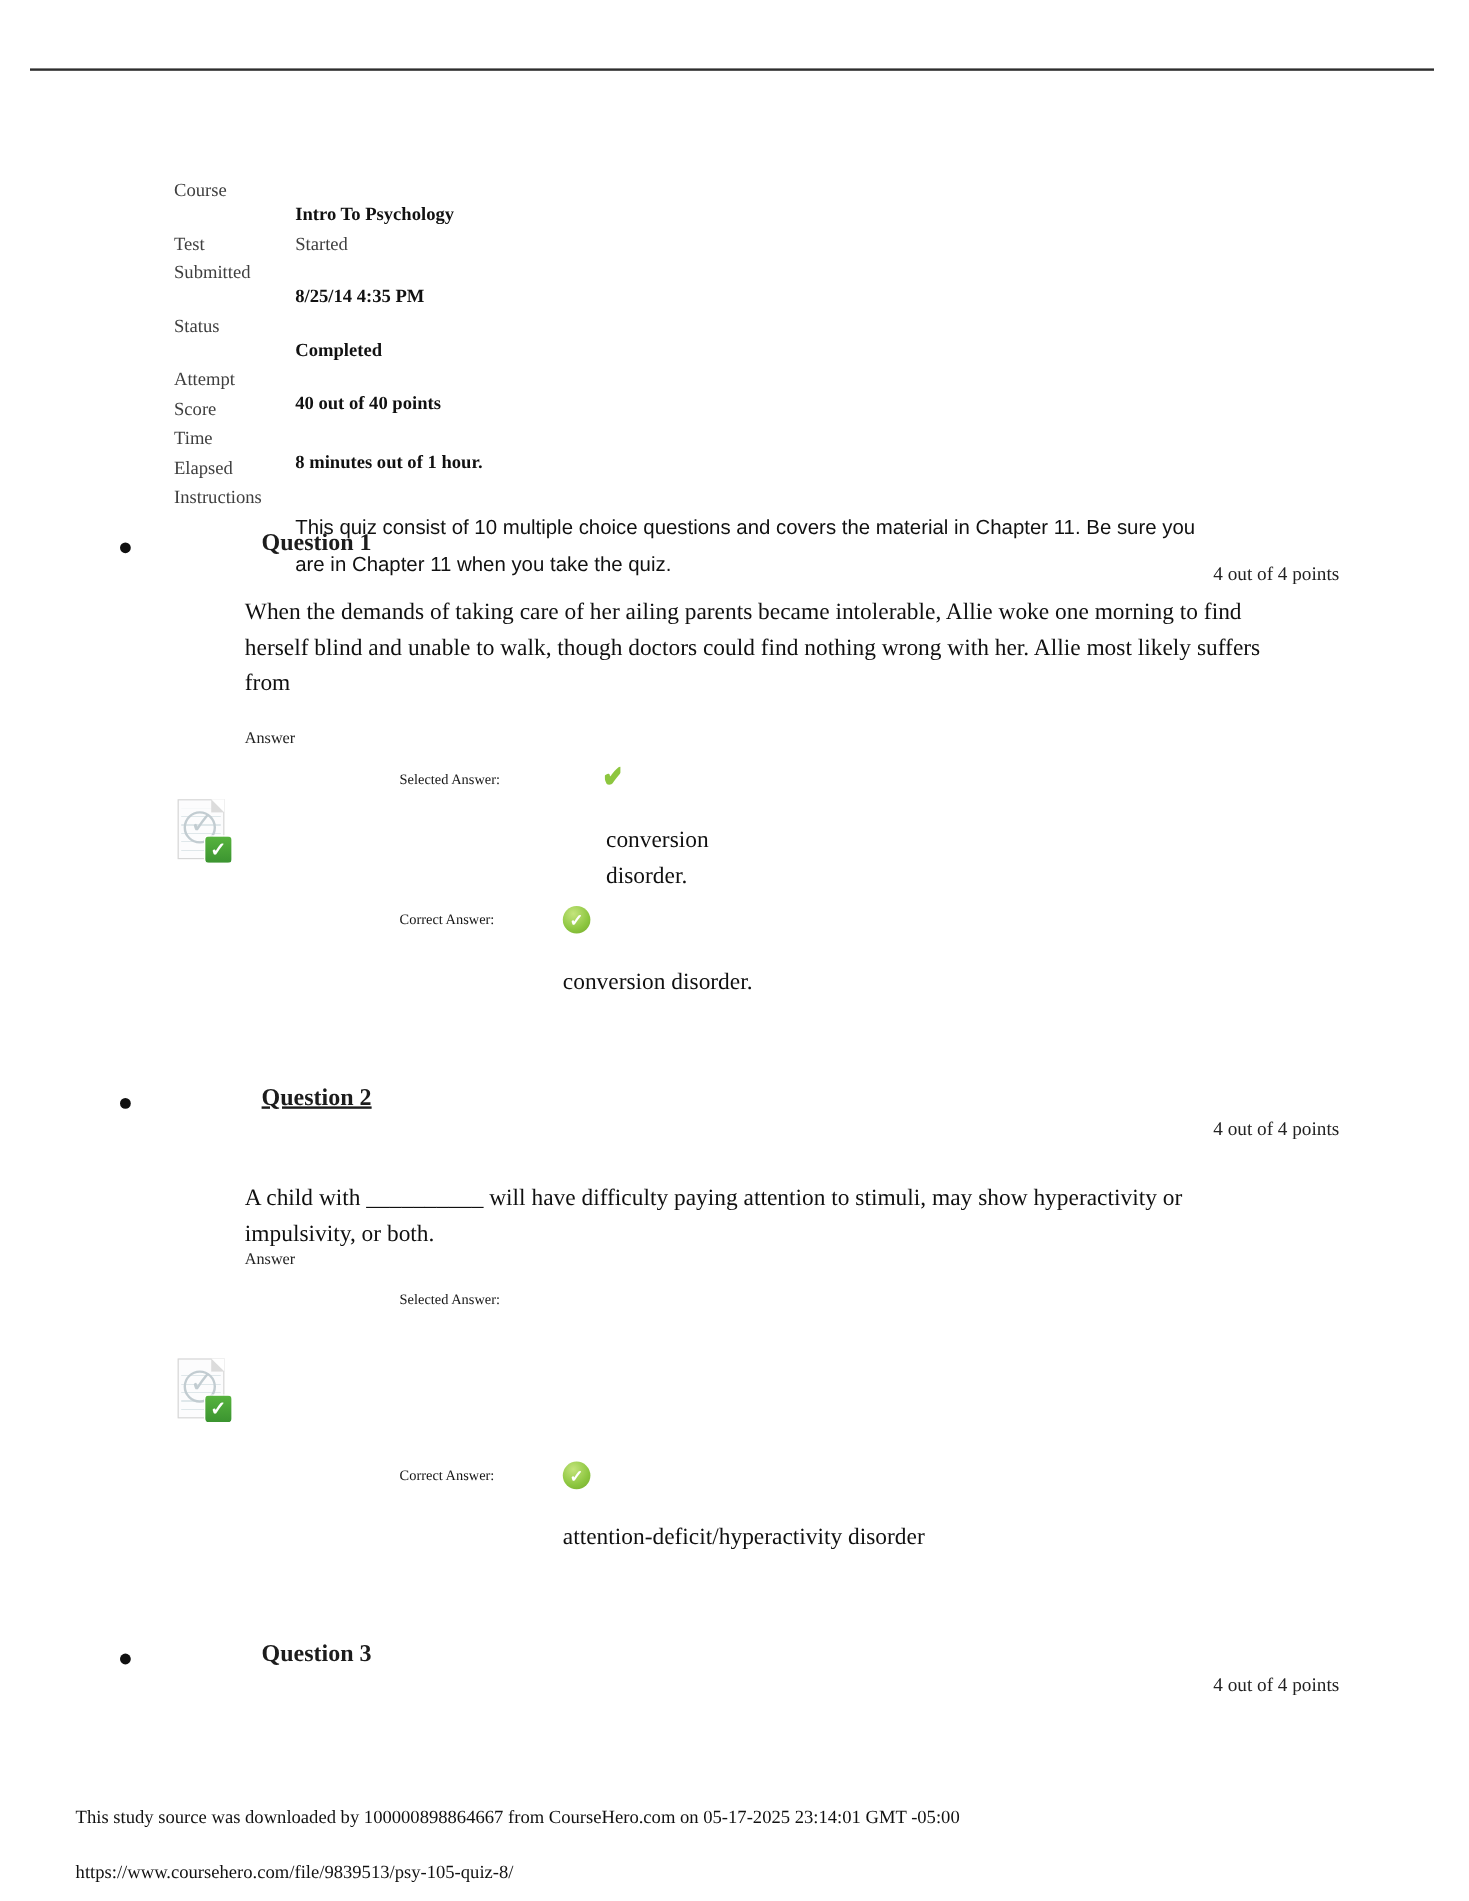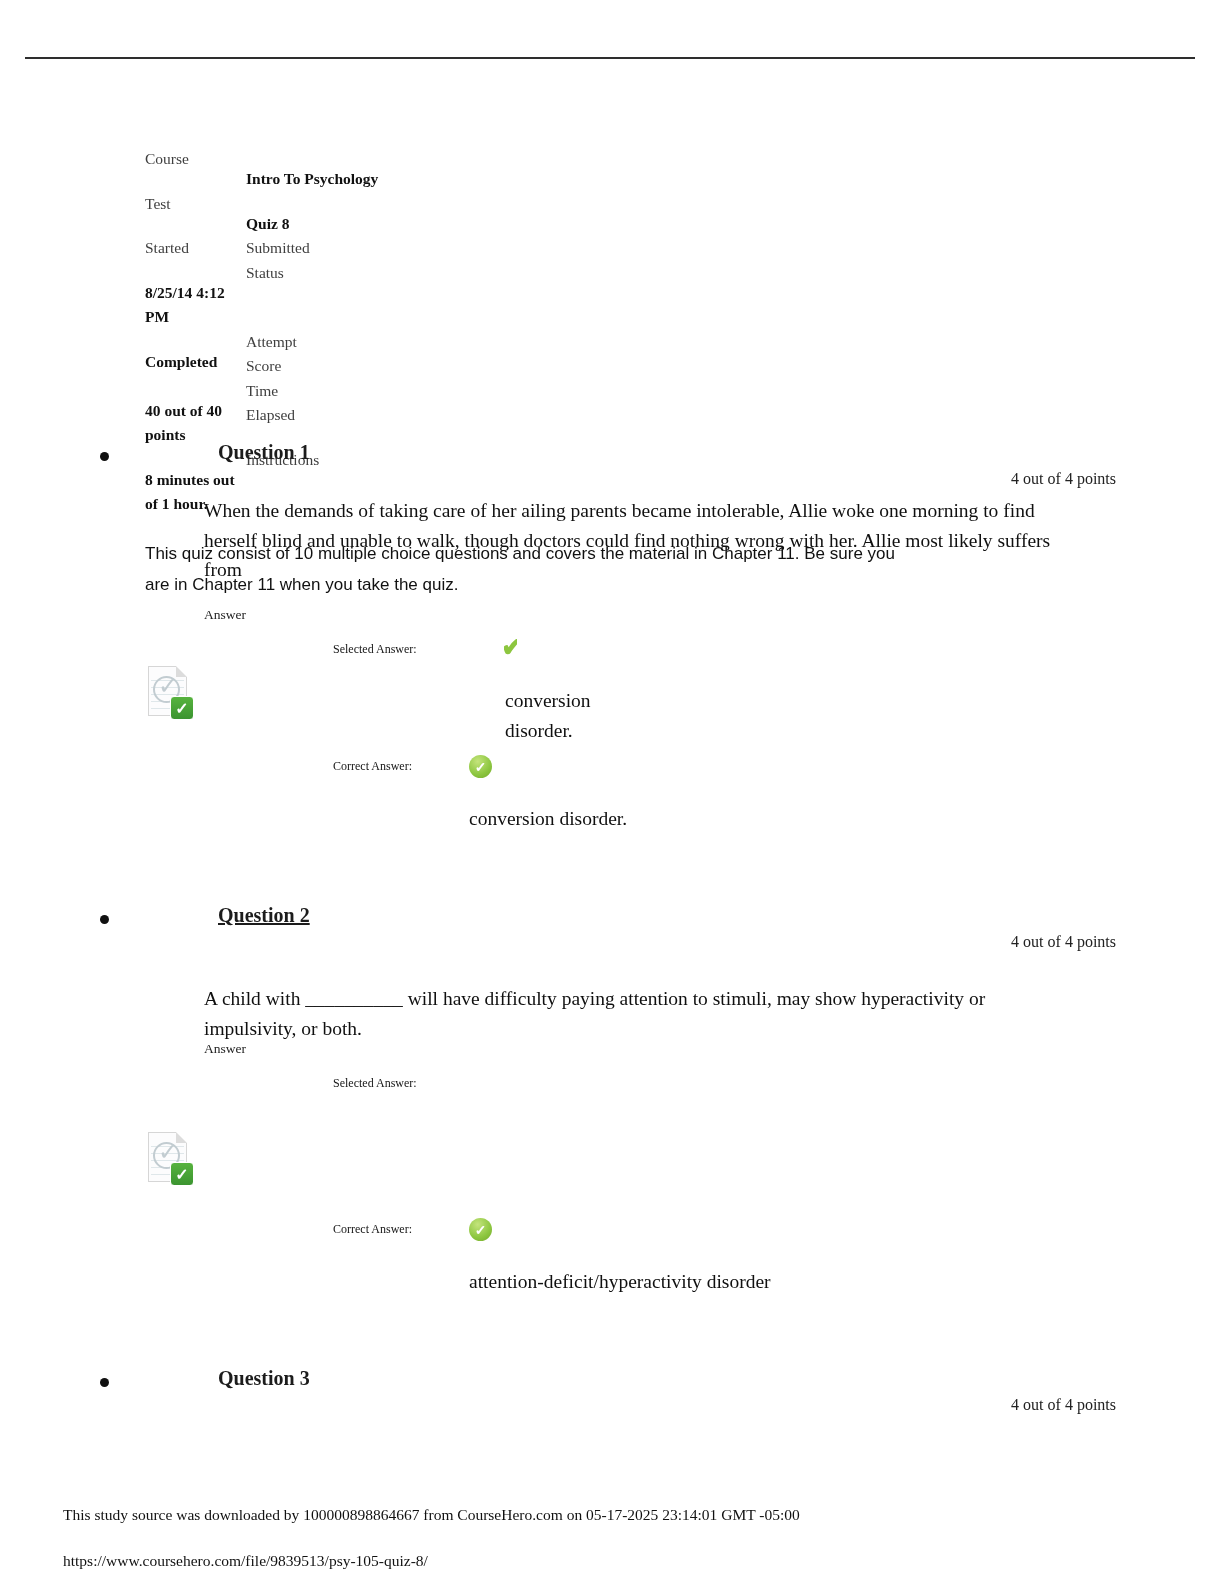--- a/index.html
+++ b/index.html
@@ -109,24 +109,23 @@
 <body>
 
 <div class="page">
 
   <div class="top-rule"></div>
 
   <div class="meta">
     <div class="meta-label">Course</div>
     <div class="meta-value">Intro To Psychology</div>
     <div class="meta-label">Test</div>
-    <div class="meta-value">Quiz 8</div>
     <div class="meta-label">Started</div>
     <div class="meta-label">Submitted</div>
-    <div class="meta-value">8/25/14 4:12 PM</div>
+    <div class="meta-value">8/25/14 4:35 PM</div>
     <div class="meta-label">Status</div>
     <div class="meta-value">Completed</div>
     <div class="meta-label">Attempt Score</div>
     <div class="meta-value">40 out of 40 points</div>
     <div class="meta-label">Time Elapsed</div>
     <div class="meta-value">8 minutes out of 1 hour.</div>
     <div class="meta-label">Instructions</div>
     <div class="meta-value instructions-value">This quiz consist of 10 multiple choice questions and covers the material in Chapter 11. Be sure you are in Chapter 11 when you take the quiz.</div>
   </div>
 

